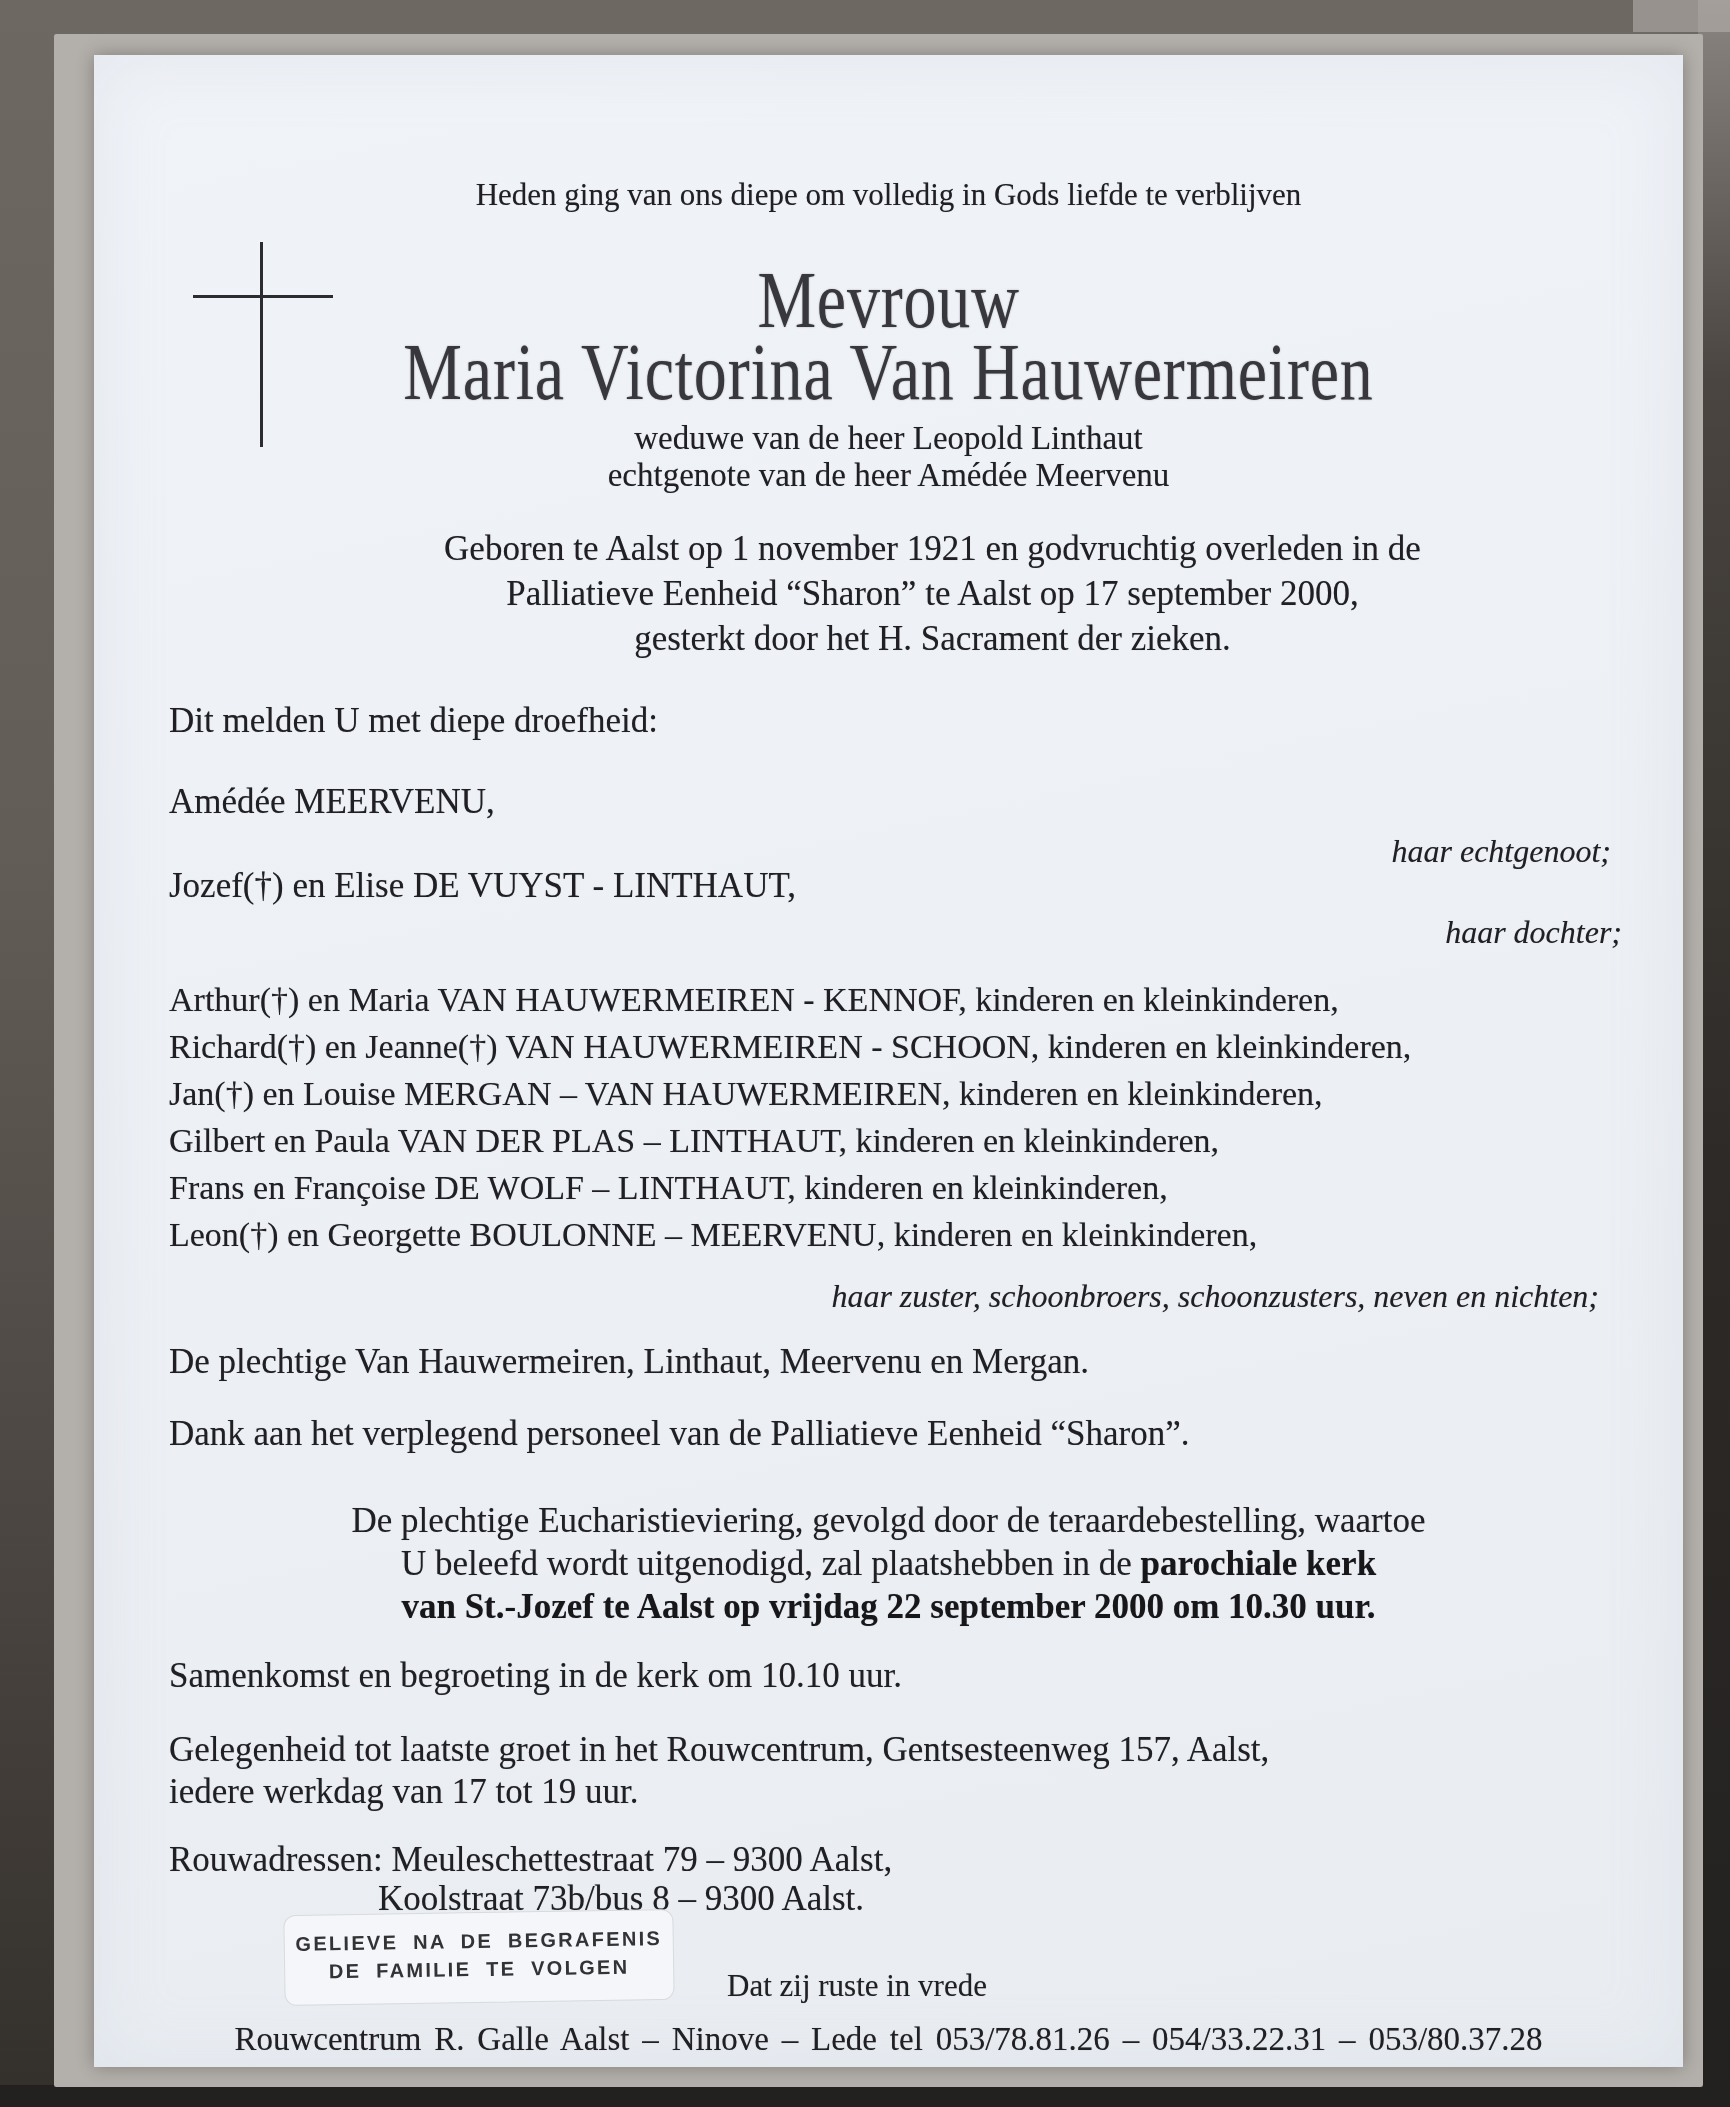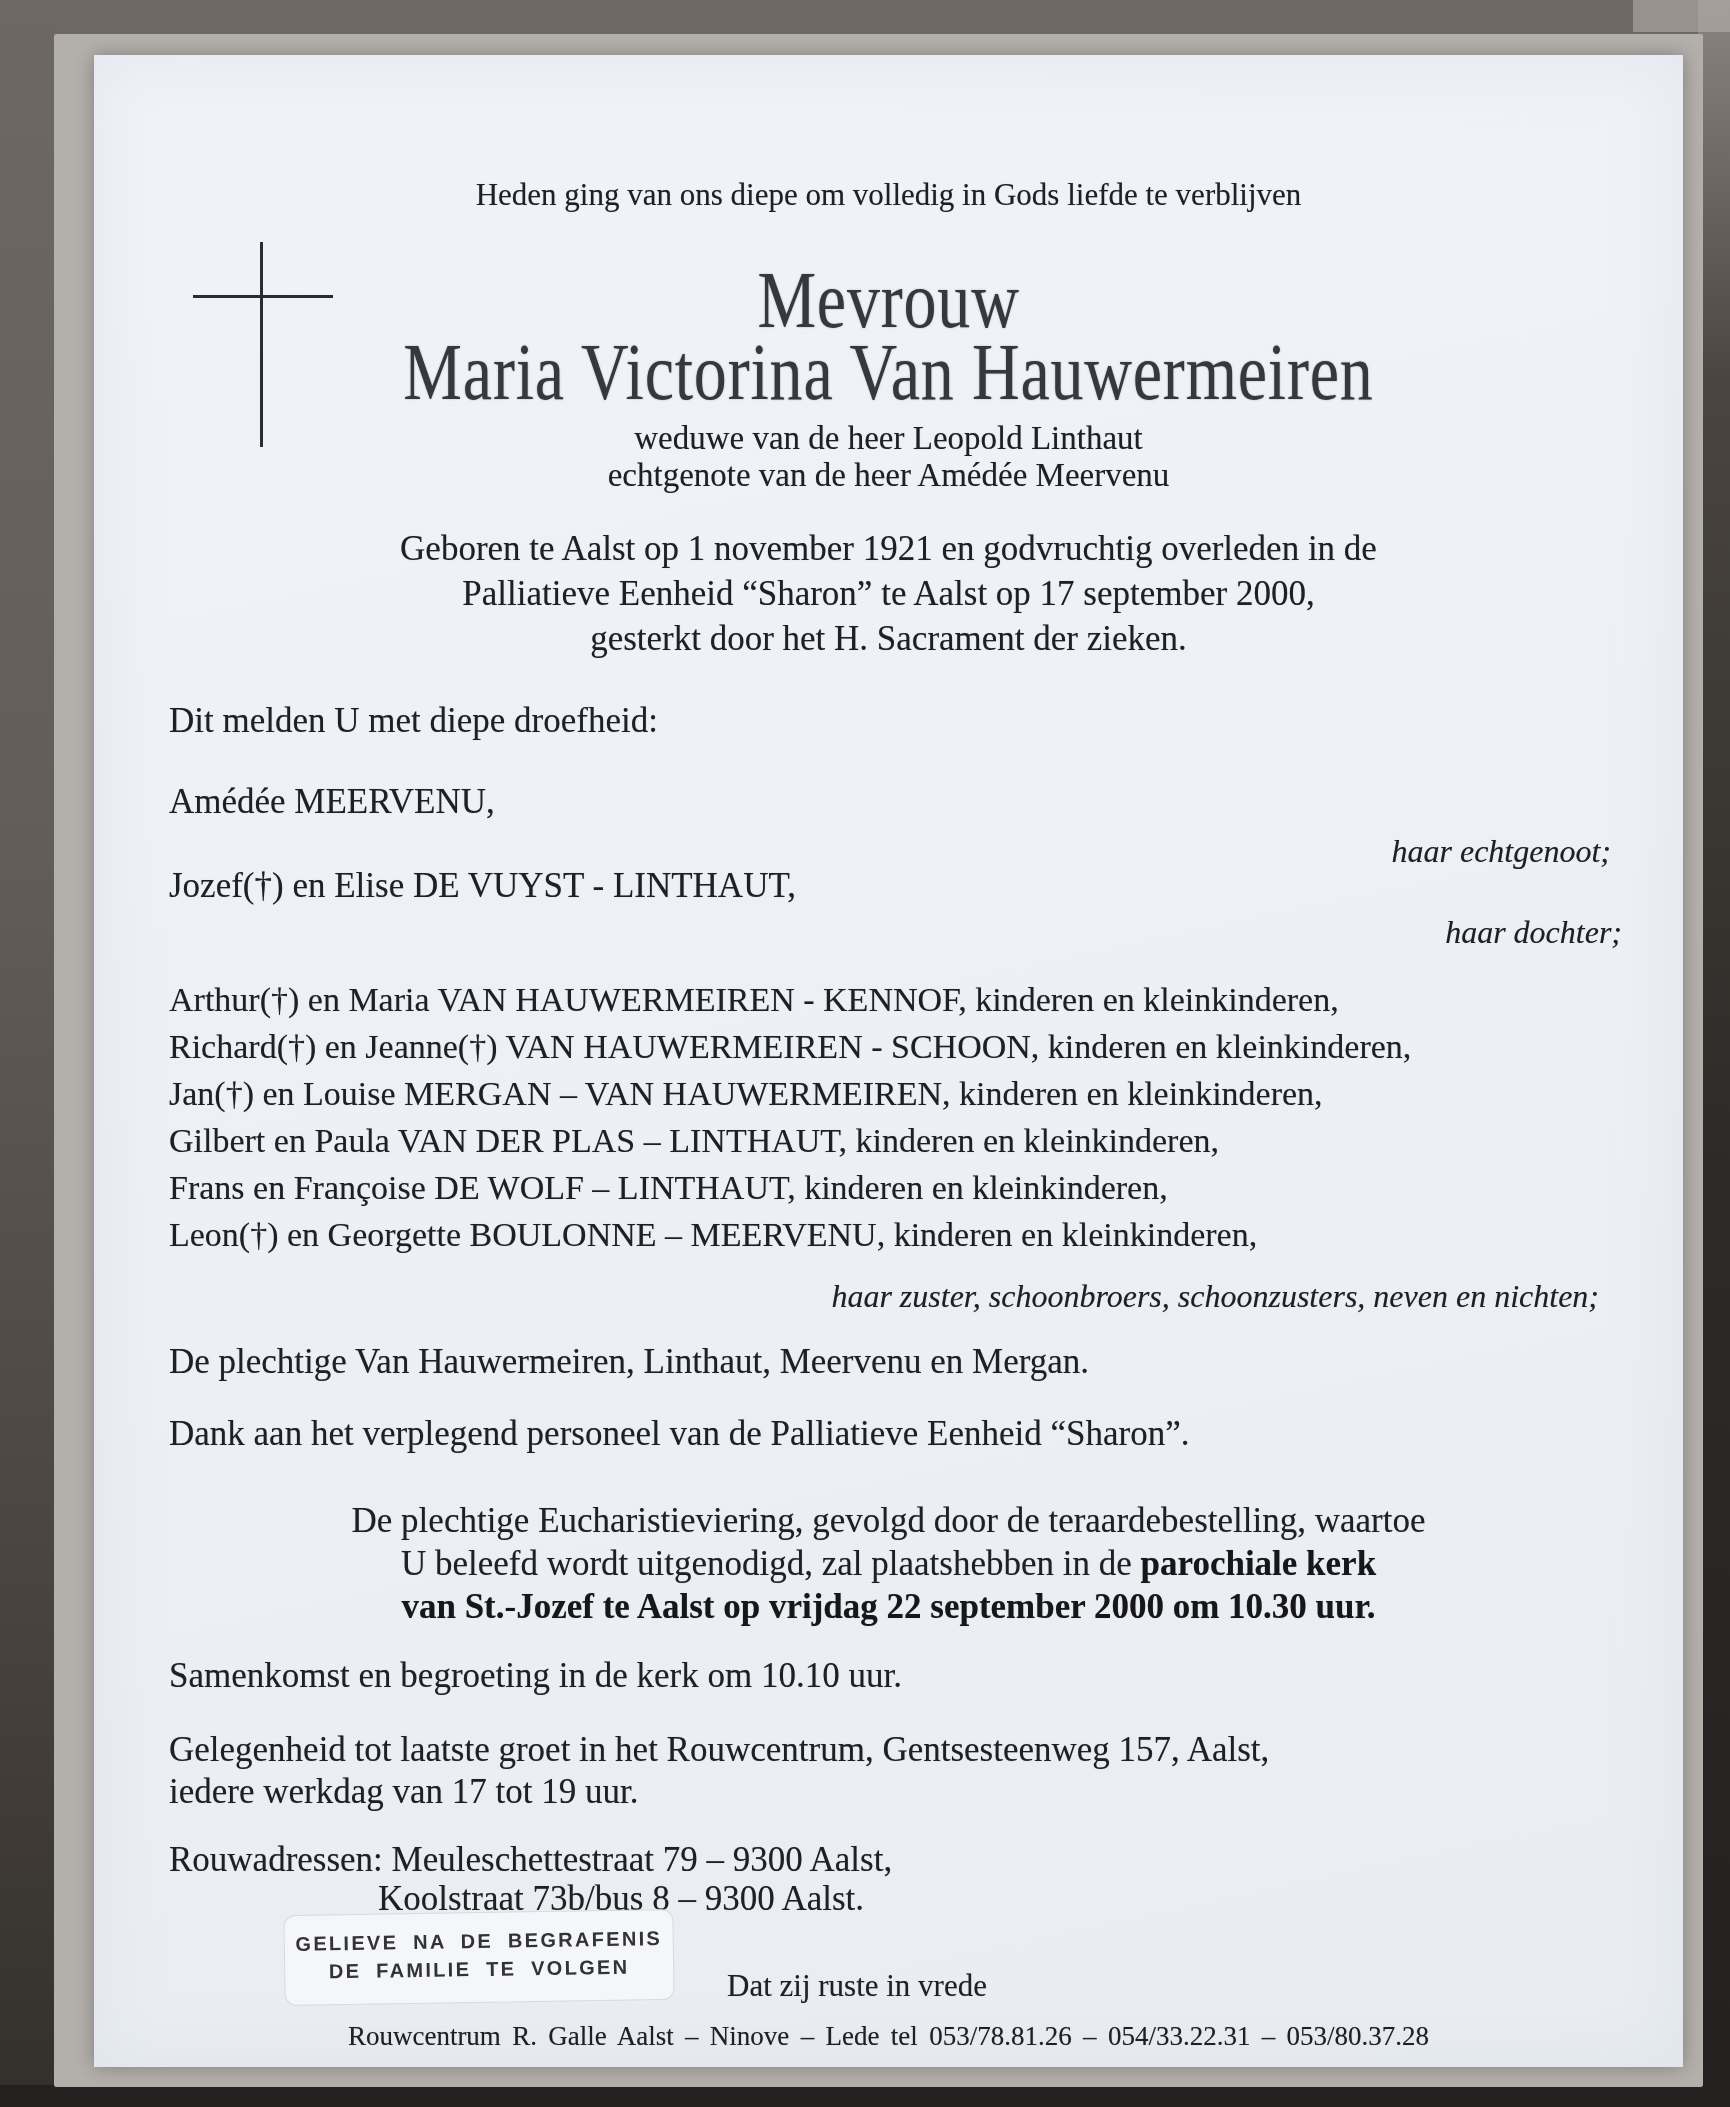--- a/index.html
+++ b/index.html
@@ -34,41 +34,41 @@
   }
   .centered { left: 0; width: 100%; text-align: center; }
   .leftcol  { left: 52px; margin-left: 23px; }
   .rel      { font-style: italic; font-size: 32px; text-align: right; }
 
   .opening  { font-size: 31px; }
   .big      { font-size: 66px; color: #37373d; letter-spacing: 0.8px;
               transform: scale(1, 1.22); transform-origin: center top;
               text-shadow: 0 0 1.5px rgba(55,55,65,.45); }
   .subline  { font-size: 33px; }
-  .birth-block { line-height: 45px; }
+  .birth-block { line-height: 45px; padding-left: 44px; }
   .fam-block   { line-height: 47px; font-size: 34px; }
   .cer-block   { line-height: 43px; text-align: center; }
   .view-block  { line-height: 42px; }
   .bold { font-weight: 700; color: #17171a; }
 
   .cross-part { position: absolute; background: #2c2c30; }
   .cross-v { left: 166px; top: 187px; width: 3.1px;  height: 205px; }
   .cross-h { left: 99px; top: 240px; width: 140px; height: 3.1px; }
 
   .sticker {
     position: absolute; left: 190px; top: 1857px; width: 390px; height: 91px;
     background: #f4f6f9; border: 1.5px solid #d7dade; border-radius: 12.3px;
     transform: rotate(-0.9deg);
     font-family: "Liberation Sans", "DejaVu Sans", sans-serif;
     color: #333336; text-align: center;
     font-size: 20px; font-weight: 700; letter-spacing: 2.3px; word-spacing: 7px;
     line-height: 28px; padding-top: 14px; box-sizing: border-box;
   }
   .datzij { left: 633px; font-size: 31px; }
-  .footer { font-size: 27px; word-spacing: 4.6px; }
+  .footer { font-size: 33px; word-spacing: 4.6px; }
 </style>
 </head>
 <body>
 
 <div class="band bg-left"></div>
 <div class="band bg-right"></div>
 <div class="band bg-bottom"></div>
 <div class="band bg-top-right"></div>
 
 <div class="mat"></div>

